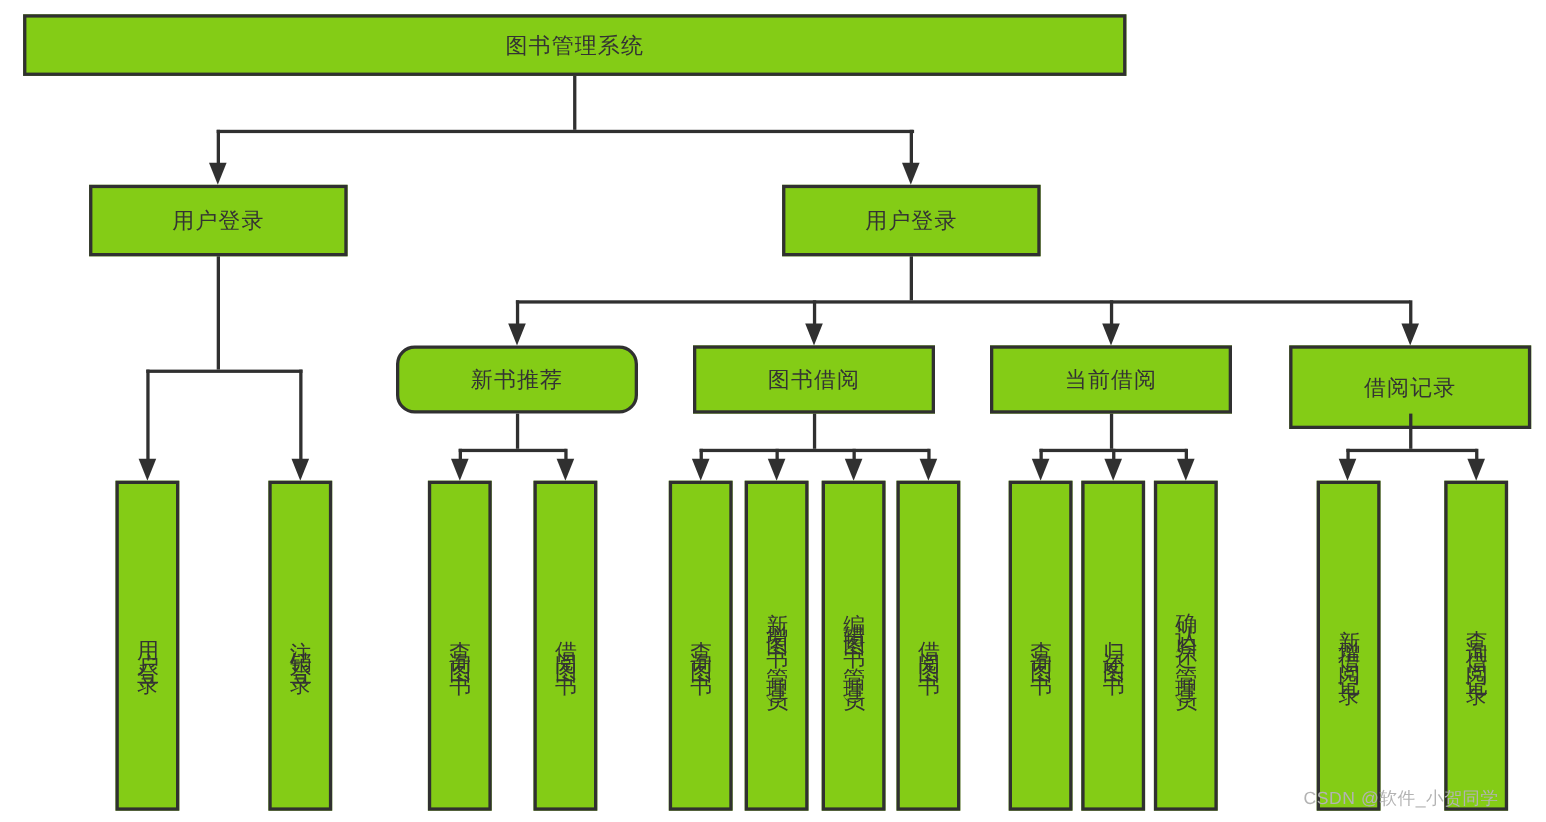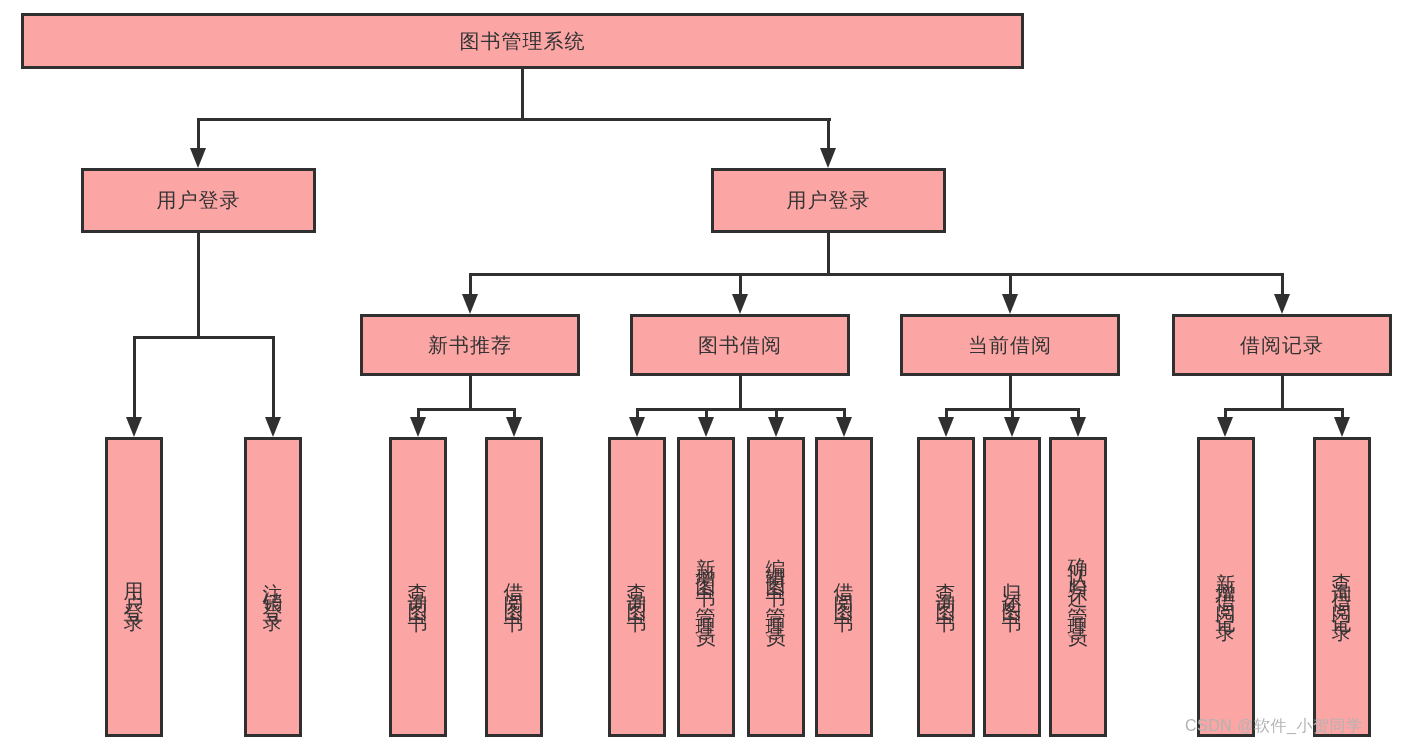--- a/index.html
+++ b/index.html
@@ -15,21 +15,21 @@
     width: 1405px;
     height: 747px;
     background: var(--background);
     font-family: "Liberation Sans", "DejaVu Sans", sans-serif;
     color: var(--text);
     overflow: hidden;
   }
   .box {
     position: absolute;
     border: 3px solid var(--line);
-    background: #fca5a5;
+    background: #84cc16;
     display: flex;
     align-items: center;
     justify-content: center;
     font-size: 20px;
     color: var(--text);
     letter-spacing: 1px;
   }
   .vbox {
     writing-mode: vertical-rl;
     text-orientation: mixed;
@@ -84,24 +84,24 @@
   <div class="hline" style="left:469px; top:273px; width:813px;"></div>
   <div class="vline" style="left:469px; top:273px; height:23px;"></div>
   <div class="arrow" style="left:462px; top:294px;"></div>
   <div class="vline" style="left:739px; top:273px; height:23px;"></div>
   <div class="arrow" style="left:732px; top:294px;"></div>
   <div class="vline" style="left:1009px; top:273px; height:23px;"></div>
   <div class="arrow" style="left:1002px; top:294px;"></div>
   <div class="vline" style="left:1281px; top:273px; height:23px;"></div>
   <div class="arrow" style="left:1274px; top:294px;"></div>
 
-  <div class="box" style="left:360px; top:314px; width:220px; height:62px;">新书推荐</div>
+  <div class="box" style="left:360px; top:314px; width:220px; height:62px;border-radius:17px;">新书推荐</div>
   <div class="box" style="left:630px; top:314px; width:220px; height:62px;">图书借阅</div>
   <div class="box" style="left:900px; top:314px; width:220px; height:62px;">当前借阅</div>
-  <div class="box" style="left:1172px; top:314px; width:220px; height:62px;">借阅记录</div>
+  <div class="box" style="left:1172px; top:314px; width:220px; height:76px;">借阅记录</div>
 
   <div class="vline" style="left:469px; top:376px; height:32px;"></div>
   <div class="hline" style="left:417px; top:408px; width:98px;"></div>
   <div class="vline" style="left:417px; top:408px; height:11px;"></div>
   <div class="arrow" style="left:410px; top:417px;"></div>
   <div class="vline" style="left:513px; top:408px; height:11px;"></div>
   <div class="arrow" style="left:506px; top:417px;"></div>
 
   <div class="vline" style="left:739px; top:376px; height:32px;"></div>
   <div class="hline" style="left:636px; top:408px; width:209px;"></div>

